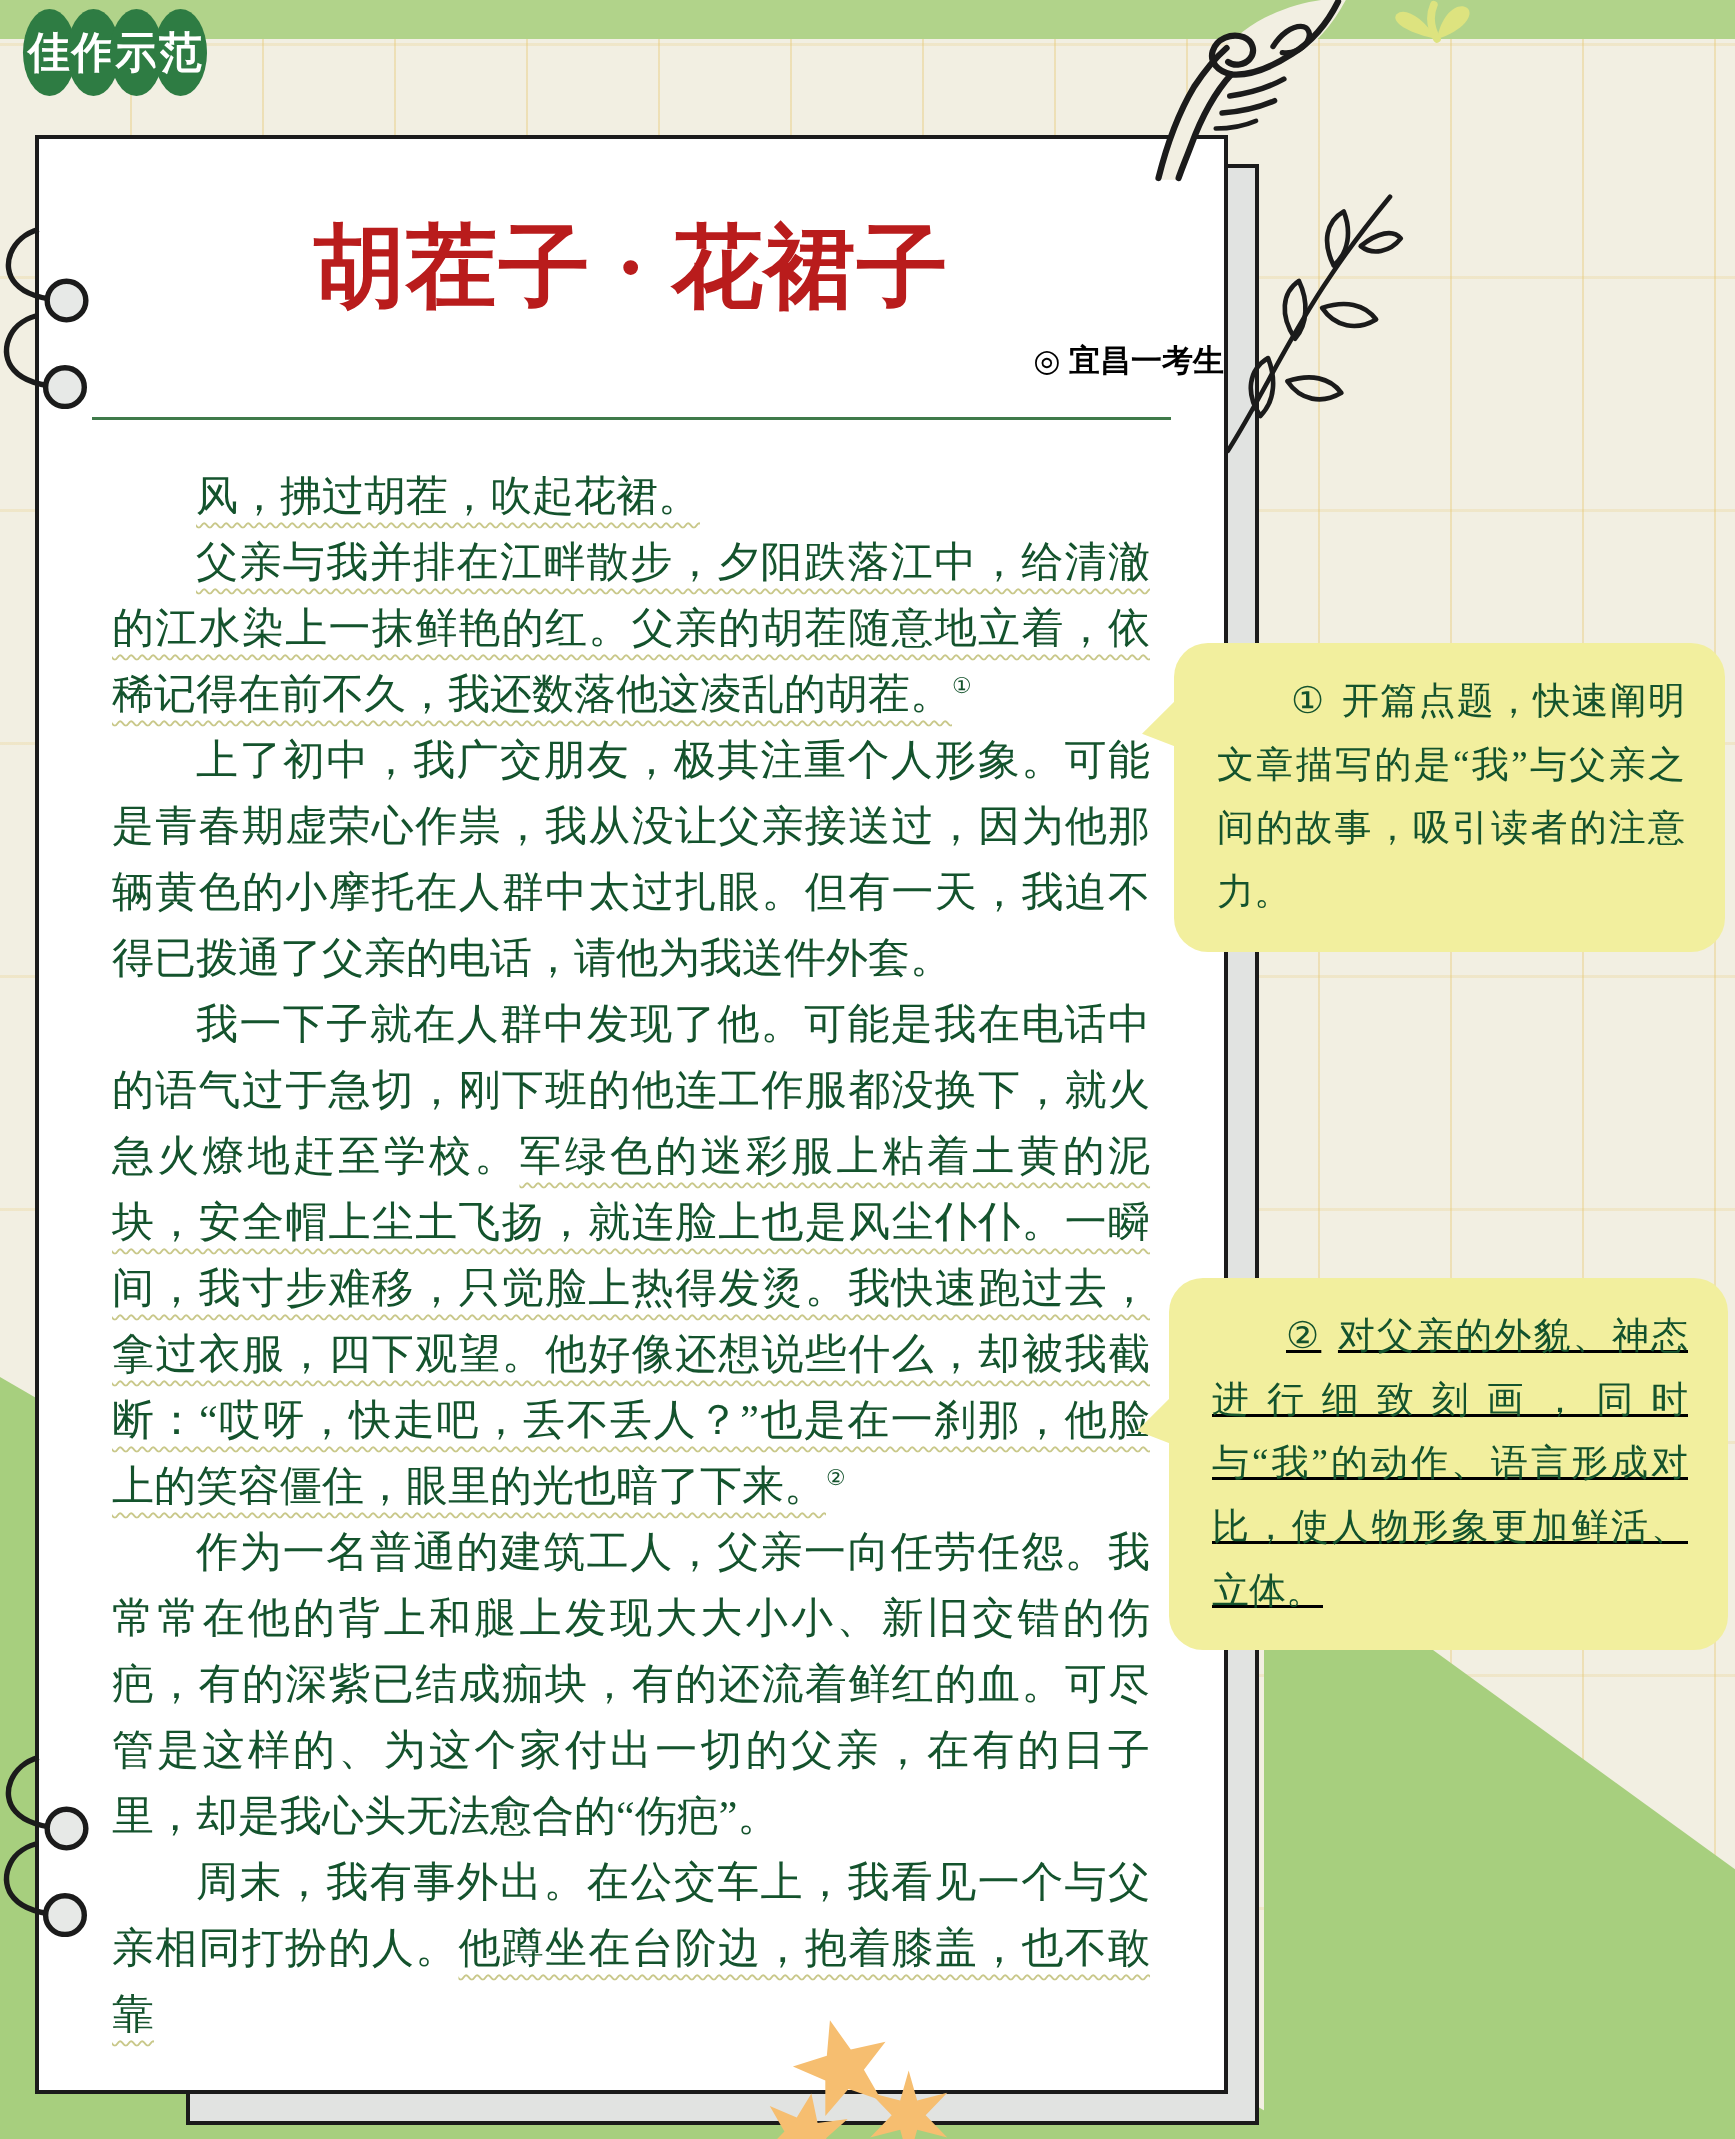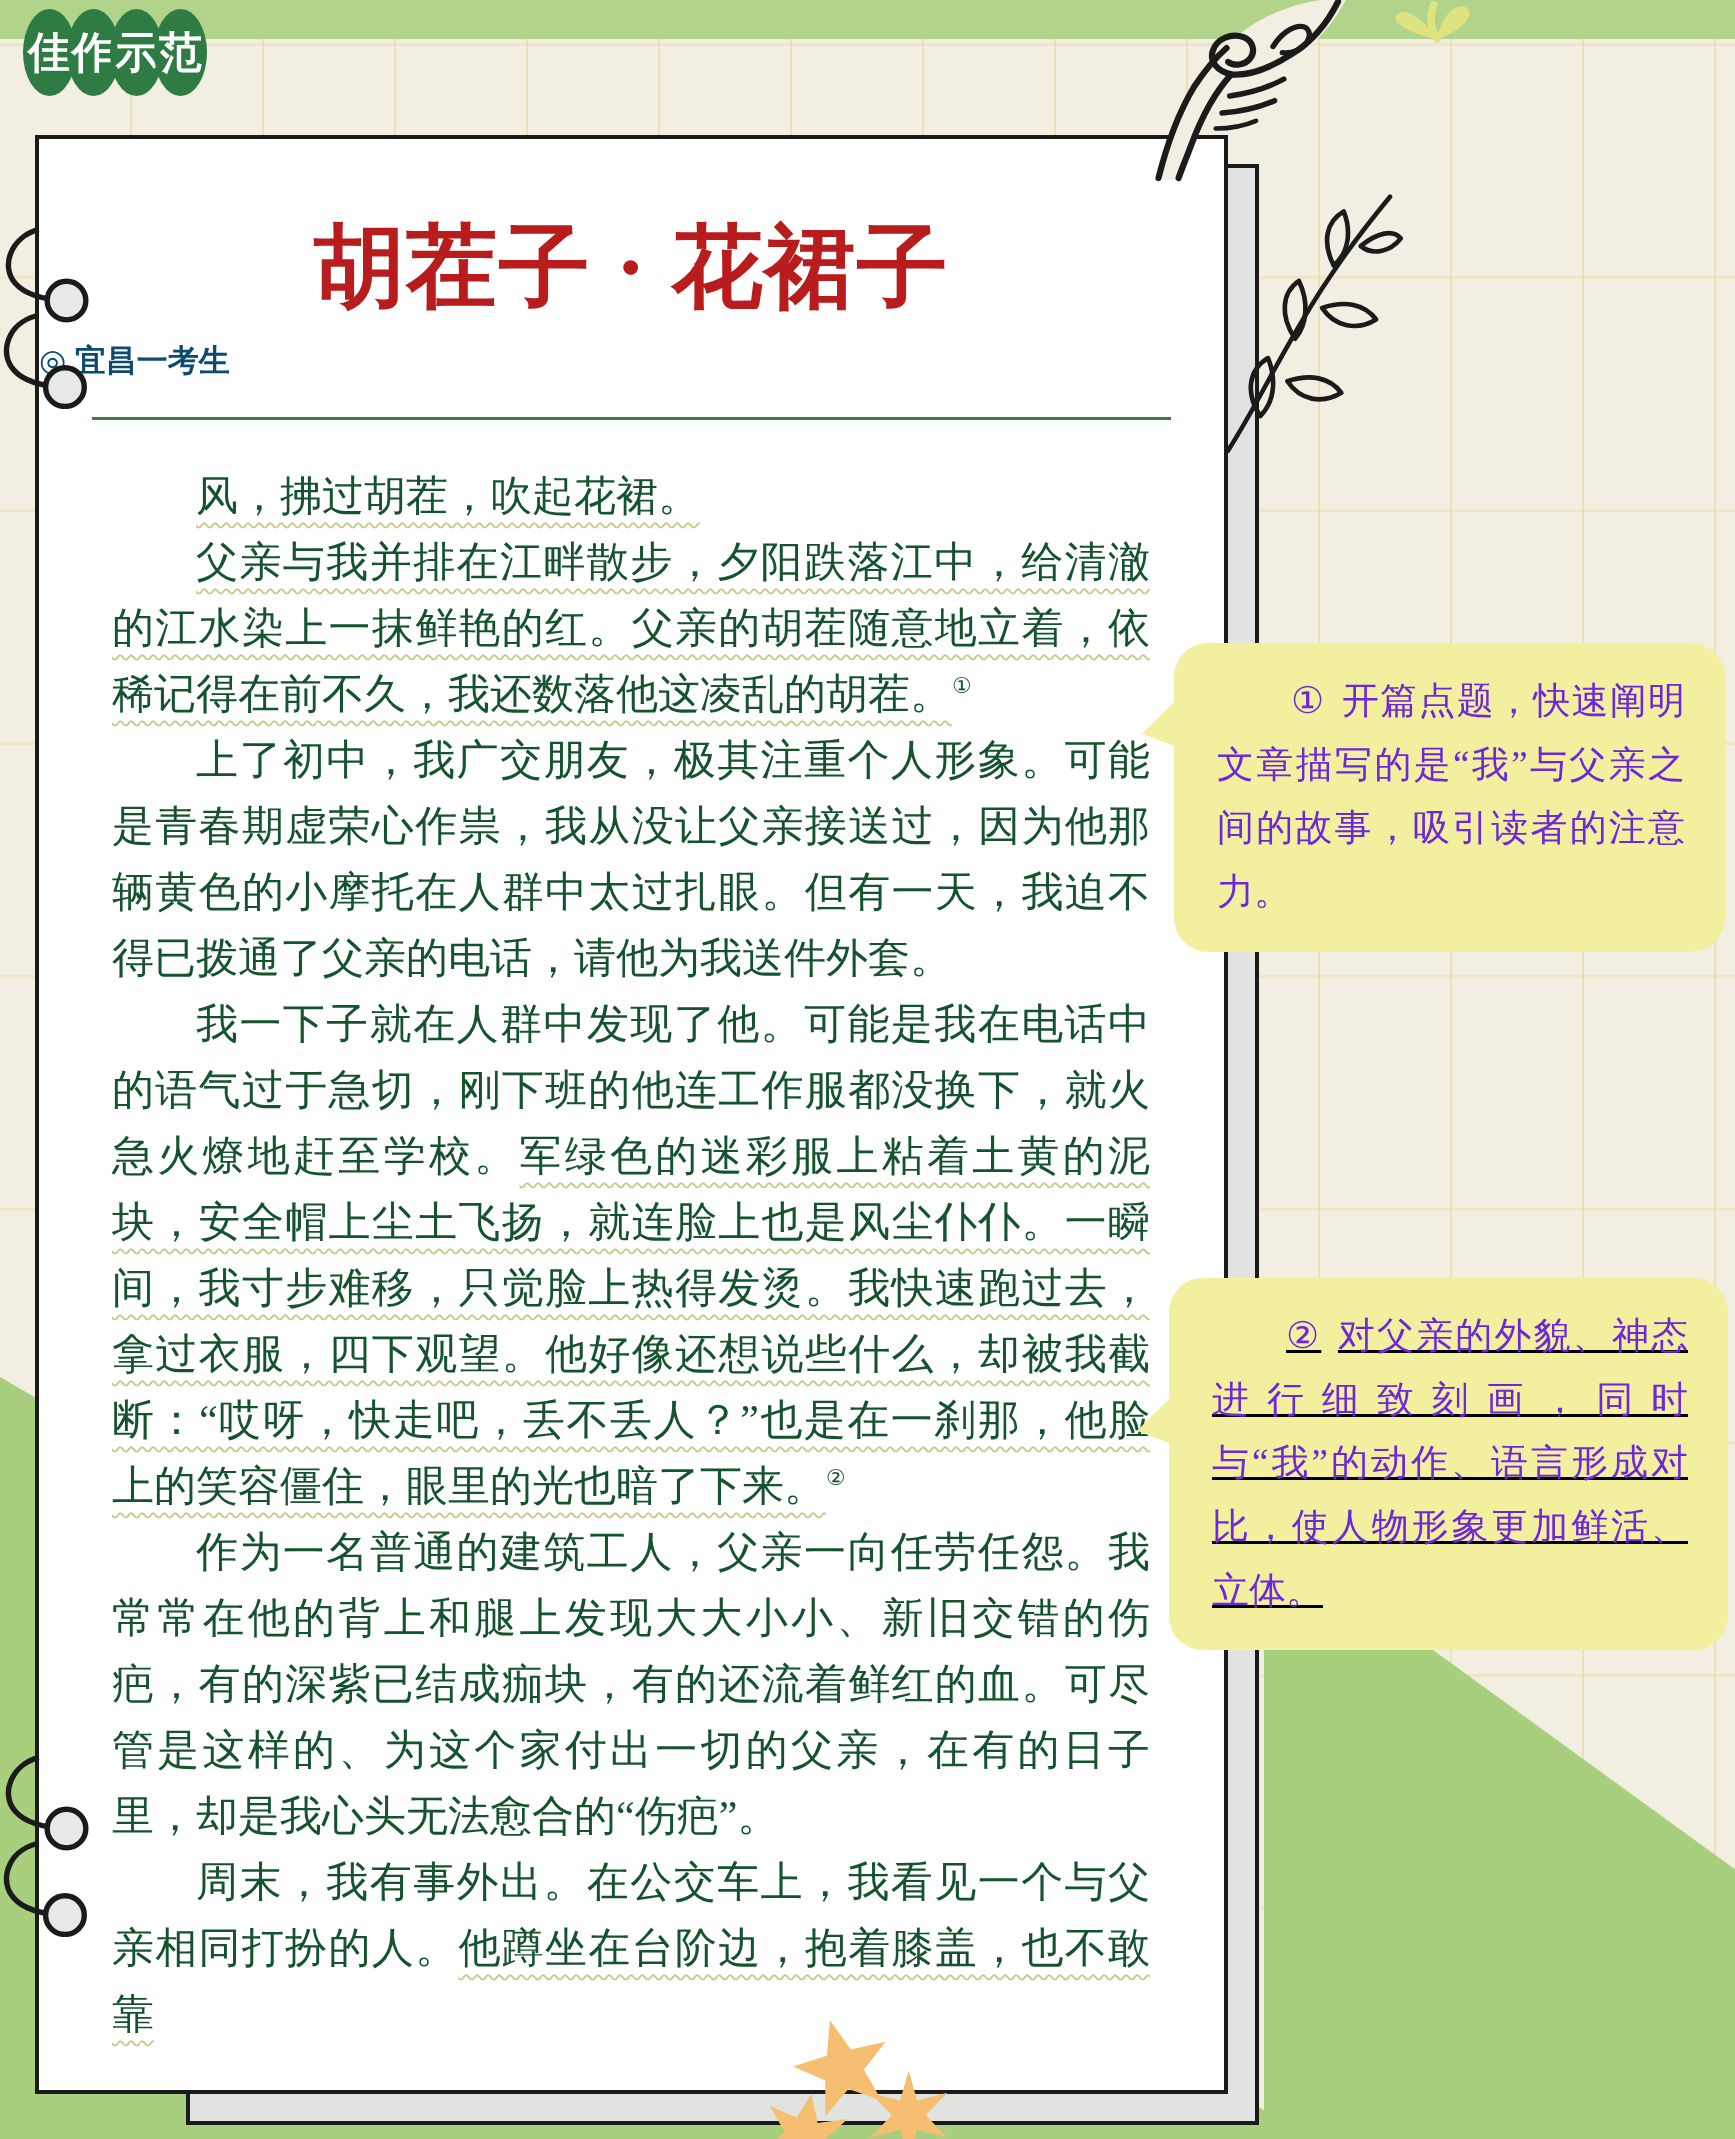--- a/index.html
+++ b/index.html
@@ -21,31 +21,31 @@
   .card{position:absolute;left:35px;top:135px;width:1193px;height:1959px;
         background:#ffffff;border:4.6px solid #1b1b1b;box-sizing:border-box;}
   
   .badge{position:absolute;left:23px;top:9.3px;display:flex;z-index:8;}
   .badge-circle{width:53px;height:87px;background:#2e7c43;border-radius:50%;
         margin-right:-9.3px;display:flex;align-items:center;justify-content:center;}
   .badge-circle span{color:#ffffff;font:bold 43px/1 "Liberation Sans","DejaVu Sans",sans-serif;}
   
   .title{text-align:center;margin:77px 31px 0;font-weight:bold;font-size:91px;line-height:1.15;
          color:#b91c1c;letter-spacing:1.5px;}
-  .author{text-align:left;margin:21.7px auto 0;font:bold 31px/1.2 "Liberation Sans","DejaVu Sans",sans-serif;color:#0c4a6e;}
+  .author{text-align:right;margin:21.7px auto 0;font:bold 31px/1.2 "Liberation Sans","DejaVu Sans",sans-serif;color:#000000;}
   .rule{margin:37px 53px 0;border:none;border-top:3.9px solid #3f7a4a;}
   .essay{margin:43px 74px 0 73px;font-size:42px;line-height:66px;text-align:justify;color:#14532d;}
   .essay p{margin:0;padding:0;text-indent:2em;}
   .wavy{text-decoration:underline;text-decoration-style:wavy;text-decoration-color:#c9c88a;
         text-decoration-thickness:2.3px;text-underline-offset:12.4px;text-decoration-skip-ink:none;}
   sup.fn{font-size:0.52em;vertical-align:super;line-height:0;}
   
   .bubble{position:absolute;background:#f2ef9e;border-radius:34px;
           padding:26px 40px 28px 43px;box-sizing:border-box;z-index:9;}
-  .bubble p{margin:0;text-indent:2em;font-size:37px;line-height:1.72;color:#6d28d9;text-align:justify;}
+  .bubble p{margin:0;text-indent:2em;font-size:37px;line-height:1.72;color:#14532d;text-align:justify;}
   .bnum{margin-right:0.45em;}
   .tail{position:absolute;left:-32px;width:37px;height:51px;background:#f2ef9e;
         clip-path:polygon(100% 0,0 72%,100% 100%);}
   #bubble-0{left:1174px;top:643px;width:551px;}
   #bubble-1{left:1169px;top:1278px;width:559px;text-decoration:underline;}
   #bubble-2{left:1162px;top:1779px;width:567px;}
   #bubble-0 .tail{top:54px;} #bubble-1 .tail{top:116px;} #bubble-2 .tail{top:151px;}
   
   .svg-abs{position:absolute;}
   .rings-top{left:0;top:223px;z-index:10;}

